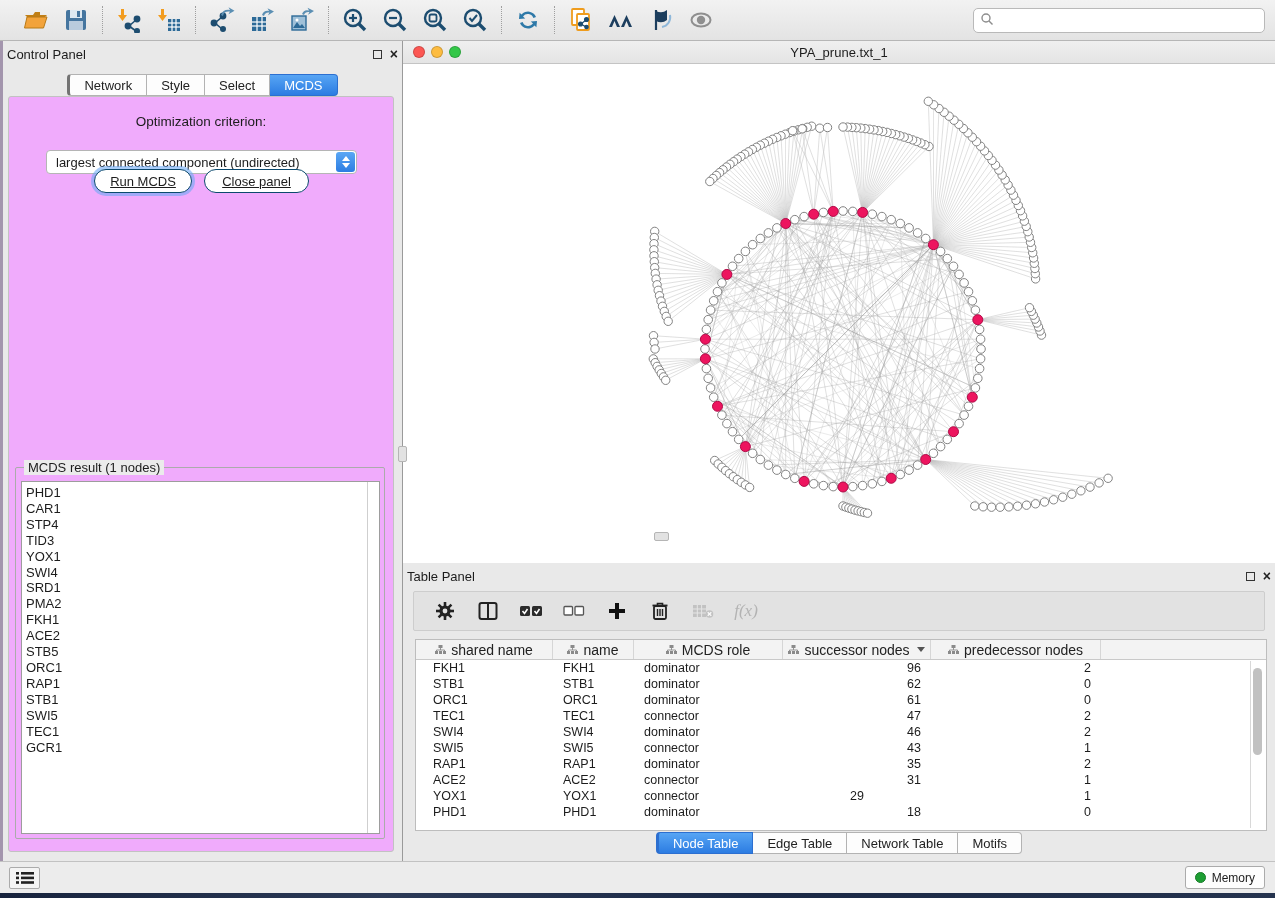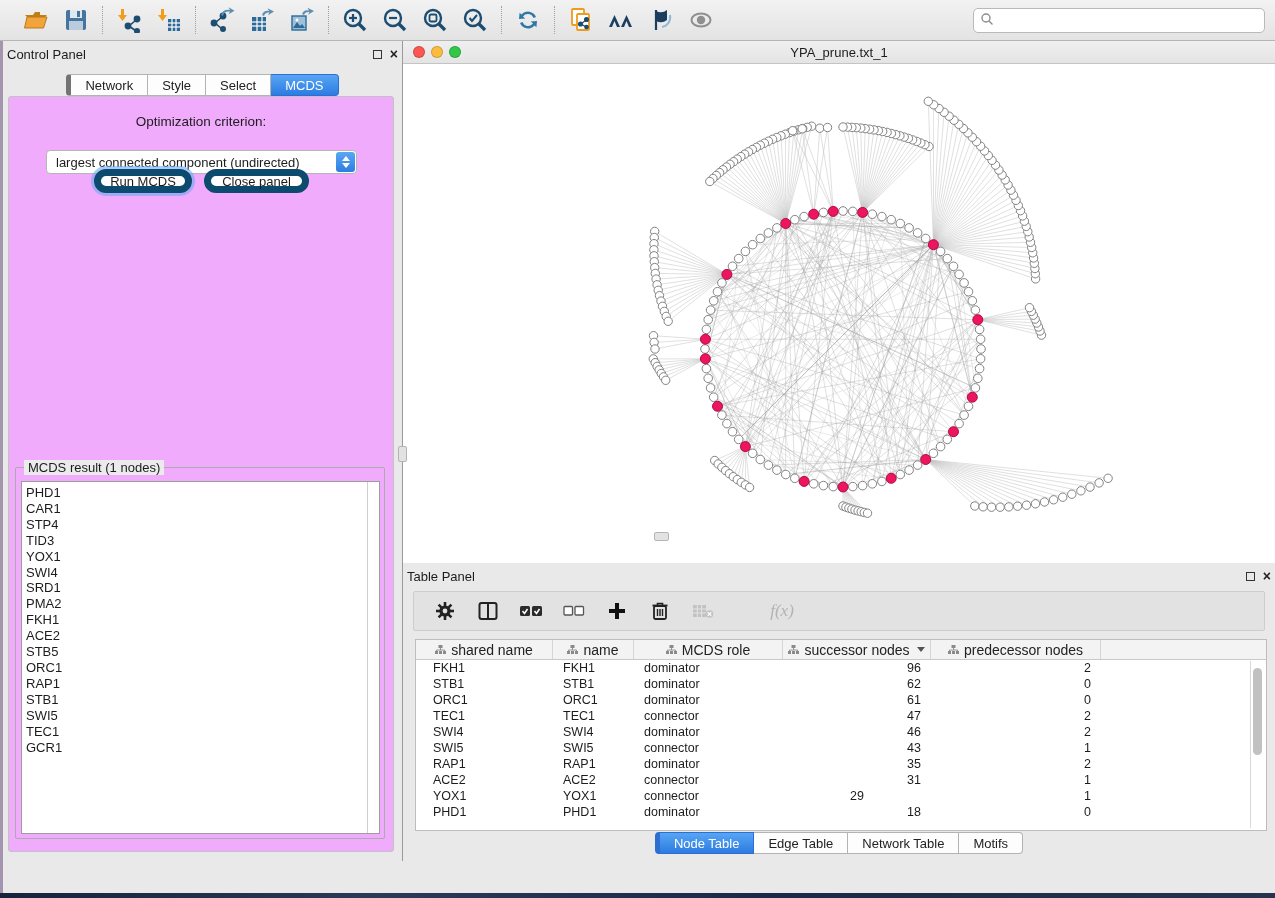--- a/index.html
+++ b/index.html
@@ -24,36 +24,36 @@
   .control-panel{position:absolute;left:3px;top:41px;width:400px;height:820px;background:#e9e9e9;
                  border-right:1px solid #9a9a9a;}
   .panel-titlebar{position:relative;height:26px;display:flex;align-items:center;padding:0 4px;font-size:13px;}
   .panel-title{flex:1;}
   .win-btns{display:flex;align-items:center;gap:8px;}
   .float-btn{width:9px;height:9px;border:1.5px solid #333;background:transparent;}
   .close-btn{font-size:14px;font-weight:bold;color:#222;line-height:10px;}
   .cp-tabs{position:absolute;left:0;top:33px;width:100%;display:flex;justify-content:center;}
   .tab{height:22px;padding:0 14px;font-size:13px;display:flex;align-items:center;background:#fdfdfd;
        border:1px solid #b3b3b3;border-left:none;color:#222;}
-  .tab:first-child{border-left:5px solid #737373;border-radius:4px 0 0 4px;}
+  .tab:first-child{border-left:3px solid #737373;border-radius:4px 0 0 4px;}
   .tab:last-child{border-radius:0 4px 4px 0;}
   .tab.active{background:linear-gradient(#57a5f4,#2c7ce2);color:#fff;border-color:#2c6fd0;}
   .cp-content{position:absolute;left:5px;right:8px;top:55px;bottom:9px;background:#f0abfc;
               border:1px solid #c2c2c2;border-radius:3px;}
   .opt-label{position:absolute;top:17px;width:100%;text-align:center;font-size:13.5px;}
   .criterion{position:absolute;left:37px;top:53px;width:311px;height:24px;background:#fff;
              border:1px solid #b5b5b5;border-radius:4px;display:flex;align-items:center;
              font-size:13px;padding-left:9px;}
   .stepper{position:absolute;right:1px;top:1px;bottom:1px;width:19px;border-radius:3px;
            background:linear-gradient(#5aa7f5,#2d7de2);display:flex;flex-direction:column;
            align-items:center;justify-content:center;gap:2px;}
   .stp-up{width:0;height:0;border-left:4px solid transparent;border-right:4px solid transparent;border-bottom:5px solid #fff;}
   .stp-dn{width:0;height:0;border-left:4px solid transparent;border-right:4px solid transparent;border-top:5px solid #fff;}
-  .btn{position:absolute;height:24px;background:#fff;border:7px solid #0c4a6e;border-radius:12px;
-       font-size:13px;display:flex;align-items:center;justify-content:center;}
+  .btn{position:absolute;height:24px;background:#fff;border:1px solid #0c4a6e;border-radius:12px;
+       font-size:13px;display:flex;align-items:center;justify-content:center;text-decoration:underline;}
   .btn.focused{box-shadow:0 0 0 3px rgba(110,170,245,.6);}
   .result-group{position:absolute;left:6px;top:370px;width:370px;height:372px;
                 border:1px solid #ababab;border-radius:2px;}
   .result-legend{position:absolute;left:8px;top:-8px;background:#ebebeb;padding:0 4px;font-size:13px;}
   .result-list{position:absolute;left:5px;top:13px;width:359px;height:353px;background:#fff;
                border:1px solid #9d9d9d;overflow:hidden;display:flex;}
   .result-items{flex:1;padding:3px 0 0 4px;font-size:13px;line-height:15.9px;}
   .result-scroll{width:12px;border-left:1px solid #cfcfcf;background:#fff;}
   
   .net-window{position:absolute;left:403px;top:41px;width:872px;height:522px;background:#fff;}
@@ -1070,21 +1070,21 @@
             <g stroke="#e6e6e6" stroke-width="1">
               <line x1="1" y1="6" x2="14" y2="6"></line>
               <line x1="1" y1="10" x2="14" y2="10"></line>
               <line x1="5.3" y1="2" x2="5.3" y2="14"></line>
               <line x1="9.6" y1="2" x2="9.6" y2="14"></line>
             </g>
             <circle cx="17.5" cy="11" r="3.8" fill="#bdbdbd"></circle>
             <path d="M15.7 9.2l3.6 3.6M19.3 9.2l-3.6 3.6" stroke="#fff" stroke-width="1.3"></path>
           </svg>
         </div>
-        <div class="tp-icon" style="opacity: 0.85; margin-left: 36px;">
+        <div class="tp-icon" style="opacity: 0.85;">
           <span class="fx">f(x)</span>
         </div>
       </div>
     <div class="node-table">
       <div class="nt-header" id="nt-header">
           <div class="nt-hcell" style="width: 137px;">
             <svg width="11" height="10" viewBox="0 0 11 10">
               <g fill="#8a8a8a">
                 <rect x="3.5" y="0" width="4" height="3"></rect>
                 <rect x="0" y="6" width="3" height="3"></rect>
@@ -1233,15 +1233,33 @@
         </div>
     </div>
     <div class="tp-tabs" id="tp-tabs">
         <div class="tab active">Node Table</div>
         <div class="tab">Edge Table</div>
         <div class="tab">Network Table</div>
         <div class="tab">Motifs</div>
       </div>
   </div>
 
+  <div class="status-bar">
+    <div class="list-btn">
+      <svg width="18" height="14" viewBox="0 0 18 14">
+        <g fill="#222">
+            <rect x="0" y="1" width="3" height="2.6"></rect>
+            <rect x="5" y="1" width="13" height="2.6"></rect>
+        <rect x="0" y="5.6" width="3" height="2.6"></rect>
+            <rect x="5" y="5.6" width="13" height="2.6"></rect>
+        <rect x="0" y="10.2" width="3" height="2.6"></rect>
+            <rect x="5" y="10.2" width="13" height="2.6"></rect>
+          </g>
+      </svg>
+    </div>
+    <div class="memory-btn">
+      <span class="mem-dot"></span>
+      <span>Memory</span>
+    </div>
+  </div>
 
   <div class="wallpaper"></div>
 </div>
 
 </body></html>

